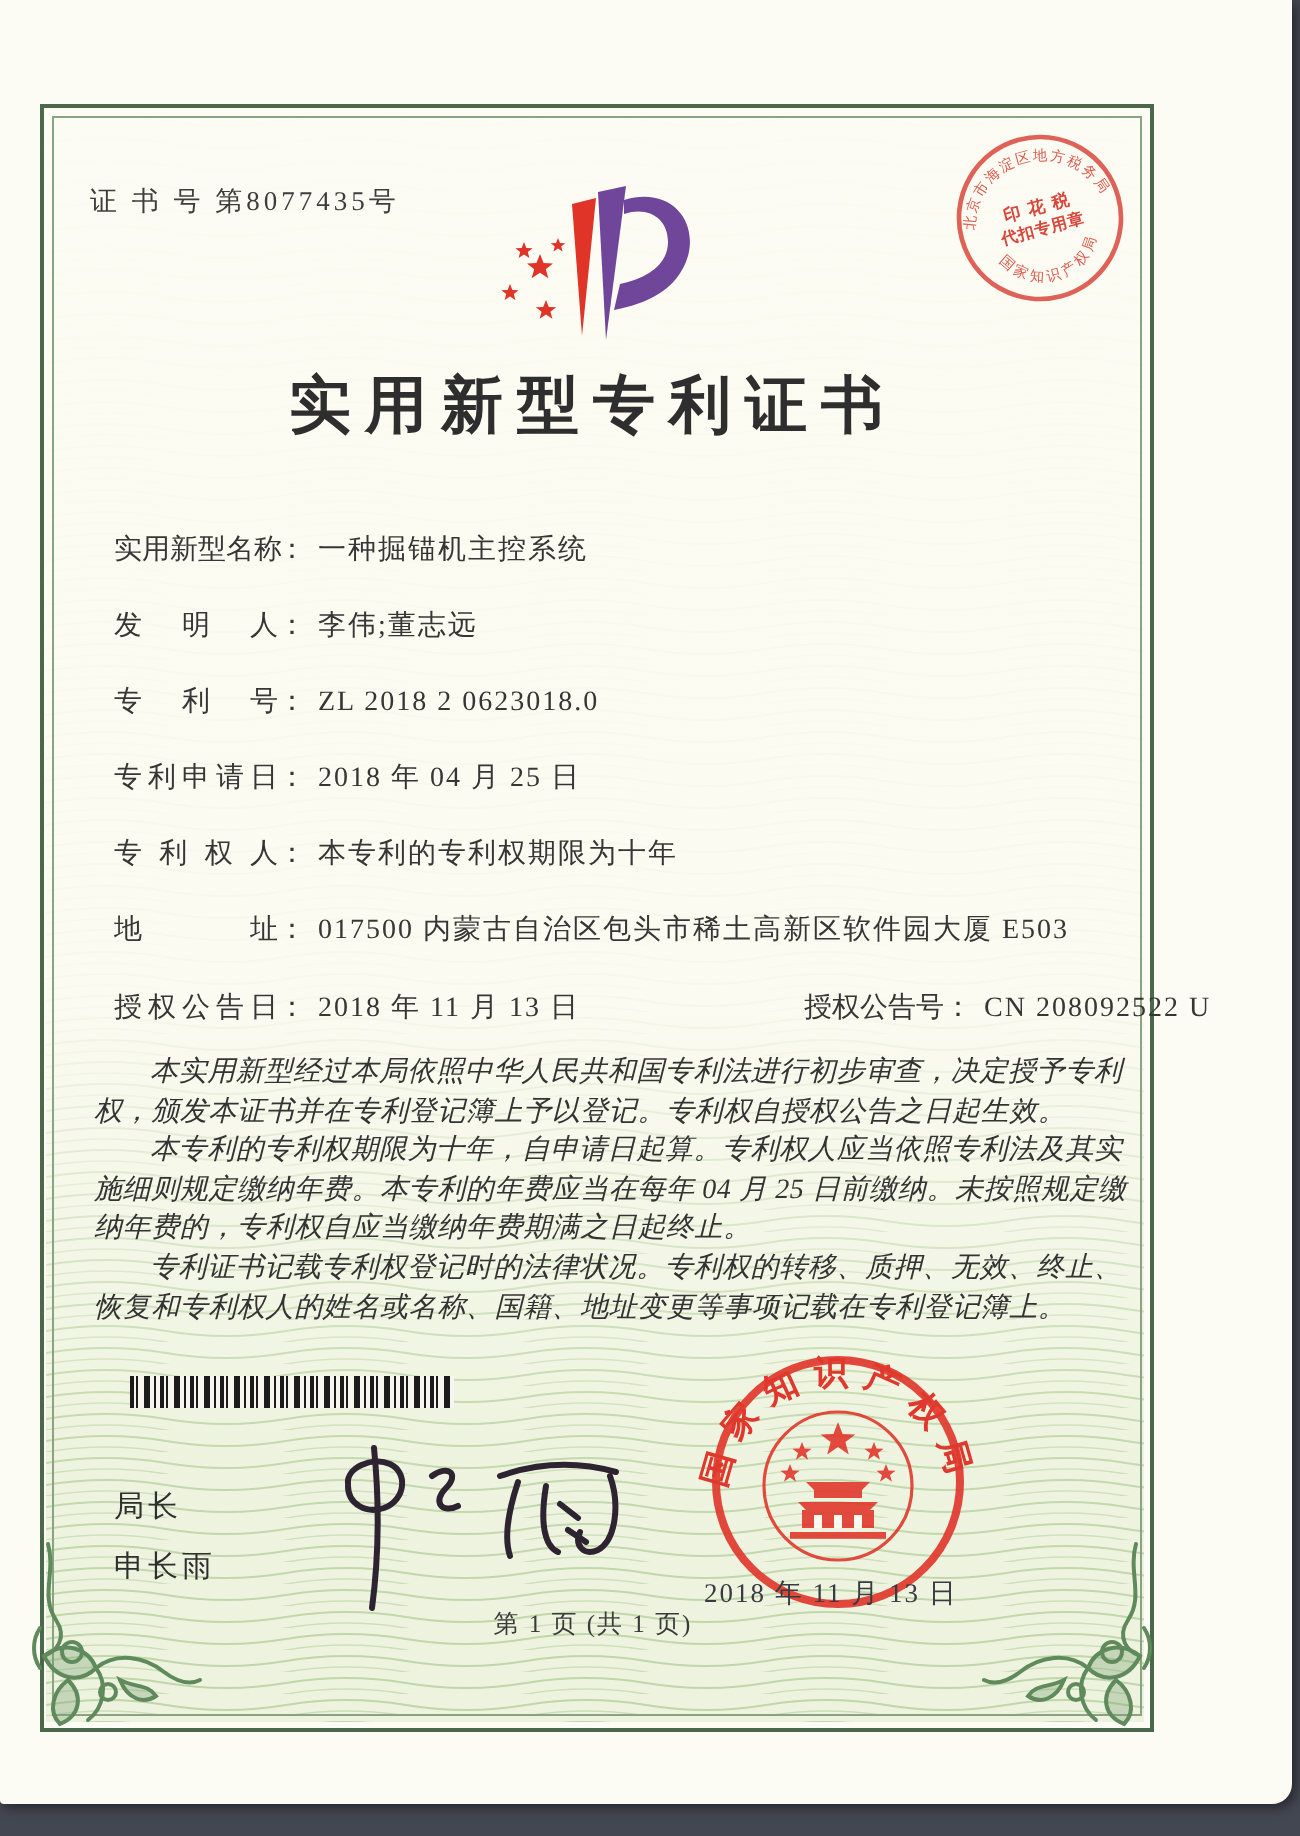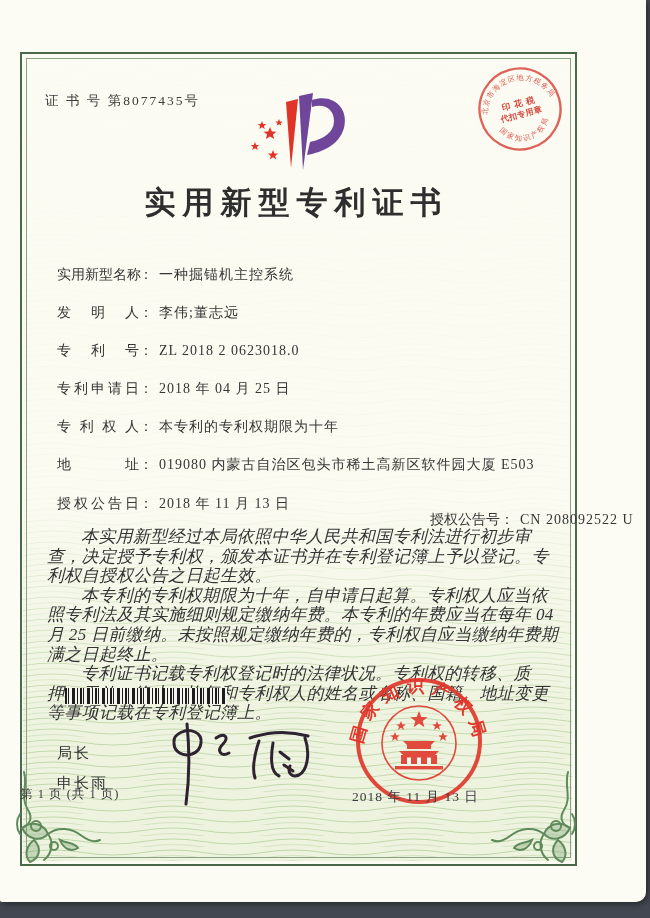--- a/index.html
+++ b/index.html
@@ -27,43 +27,43 @@
     position:absolute;left:45px;top:92px;font-size:13.5px;letter-spacing:2px;color:#3d3d3d;
   }
   .cert-title{
     position:absolute;left:20px;top:182px;width:553px;text-align:center;
     font-size:31px;font-weight:600;letter-spacing:7px;color:#2e2e2e;
   }
   .field-row{position:absolute;left:57px;font-size:14px;color:#363636;white-space:nowrap;}
   .field-label{display:inline-block;width:82px;text-align-last:justify;text-align:justify;}
   .field-colon{margin-right:6px;}
   .field-value{letter-spacing:1px;}
-  .pair2{position:absolute;left:345px;top:16px;margin-left:28px;}
+  .pair2{position:absolute;left:345px;top:0;}
   .paragraphs{
     position:absolute;left:47px;top:527px;width:518px;
-    font-size:17px;line-height:19.6px;color:#333;font-style:italic;letter-spacing:.3px;
+    font-size:14px;line-height:19.6px;color:#333;font-style:italic;letter-spacing:.3px;
   }
   .paragraphs p{margin:0;text-indent:2em;}
   .barcode{
     position:absolute;left:65px;top:688px;width:162px;height:16px;
     background:repeating-linear-gradient(90deg,
       #1c1c1c 0 2px,#f7f6ee 2px 3px,#1c1c1c 3px 4px,#f7f6ee 4px 7px,
       #1c1c1c 7px 10px,#f7f6ee 10px 12px,#1c1c1c 12px 13px,#f7f6ee 13px 15px);
   }
   .director-title{position:absolute;left:57px;top:744px;font-size:15px;color:#2f2f2f;letter-spacing:2px;}
   .director-name{position:absolute;left:57px;top:774px;font-size:15px;color:#2f2f2f;letter-spacing:2px;}
   .signature{position:absolute;left:158px;top:712px;width:170px;height:102px;}
   .cnipa-seal{position:absolute;left:349px;top:671px;width:140px;height:140px;}
   .seal-date{
     position:absolute;left:352px;top:788px;width:150px;font-size:13.5px;color:#3a3a42;
     letter-spacing:1px;white-space:nowrap;
   }
   .tax-stamp{position:absolute;left:475px;top:64px;width:90px;height:90px;transform:rotate(-15deg);}
   .page-footer{
-    position:absolute;left:20px;top:786px;width:553px;text-align:left;
+    position:absolute;left:20px;top:804px;width:553px;text-align:center;
     font-size:12.5px;color:#3a3a3a;letter-spacing:1px;
   }
   .ornament{position:absolute;top:770px;width:88px;height:96px;}
   .ornament.left{left:14px;}
   .ornament.right{left:490px;transform:scaleX(-1);}
   .logo{position:absolute;left:246px;top:90px;width:104px;height:88px;}
 </style>
 </head>
 <body>
 
@@ -117,21 +117,21 @@
   <div class="field-row" style="top:342px">
     <span class="field-label">专利号</span><span class="field-colon">：</span><span class="field-value">ZL 2018 2 0623018.0</span>
   </div>
   <div class="field-row" style="top:380px">
     <span class="field-label">专利申请日</span><span class="field-colon">：</span><span class="field-value">2018 年 04 月 25 日</span>
   </div>
   <div class="field-row" style="top:418px">
     <span class="field-label">专利权人</span><span class="field-colon">：</span><span class="field-value">本专利的专利权期限为十年</span>
   </div>
   <div class="field-row" style="top:456px">
-    <span class="field-label">地址</span><span class="field-colon">：</span><span class="field-value">019080 内蒙古自治区包头市稀土高新区软件园大厦 E503</span>
+    <span class="field-label">地址</span><span class="field-colon">：</span><span class="field-value">017500 内蒙古自治区包头市稀土高新区软件园大厦 E503</span>
   </div>
   <div class="field-row" style="top:495px;width:508px">
     <span class="field-label">授权公告日</span><span class="field-colon">：</span><span class="field-value">2018 年 11 月 13 日</span>
     <span class="pair2">
       <span>授权公告号</span><span class="field-colon">：</span><span class="field-value">CN 208092522 U</span>
     </span>
   </div>
 
   <div class="paragraphs">
     <p>本实用新型经过本局依照中华人民共和国专利法进行初步审查，决定授予专利权，颁发本证书并在专利登记簿上予以登记。专利权自授权公告之日起生效。</p>

